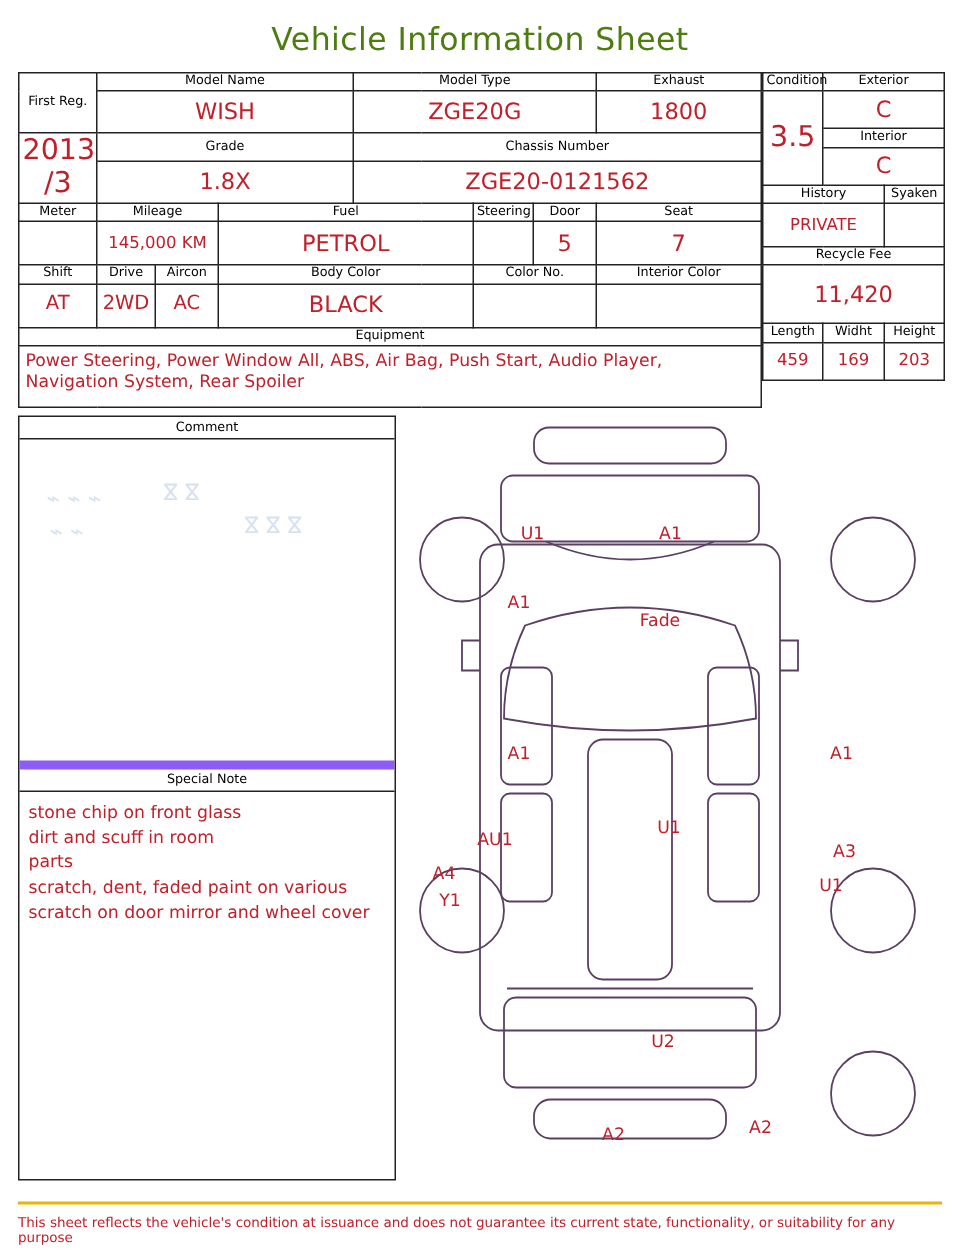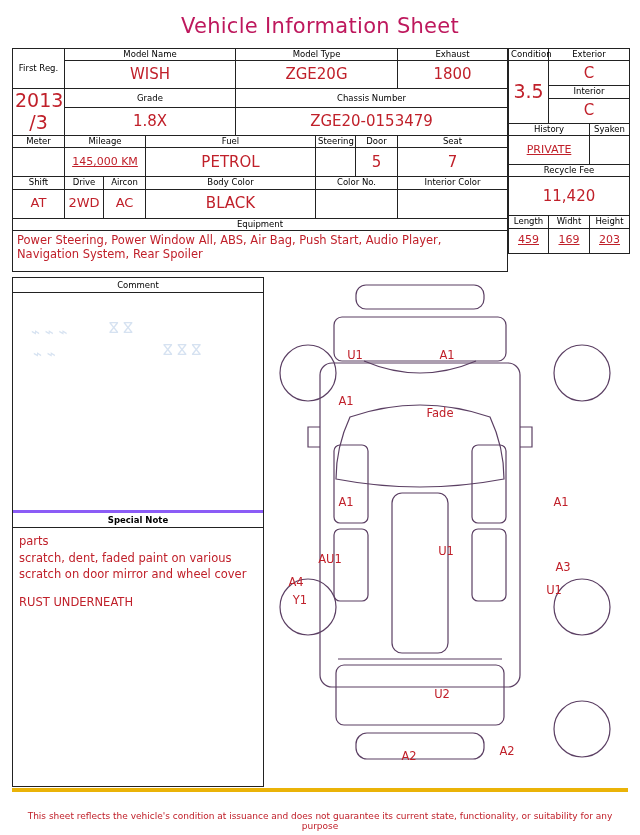--- a/index.html
+++ b/index.html
@@ -17,21 +17,21 @@
   }
   .sheet {
     position: relative;
     width: 640px;
     height: 835px;
   }
   .title {
     text-align: center;
     font-size: 21px;
     font-family: "DejaVu Sans", sans-serif;
-    color: #be185d;
+    color: #4d7c0f;
     padding-top: 14px;
     padding-bottom: 10px;
     letter-spacing: 0.3px;
   }
   
   table {
     border-collapse: collapse;
   }
   .lbl {
     font-size: 8.5px;
@@ -41,21 +41,21 @@
     line-height: 1.1;
   }
   .val {
     text-align: center;
     color: #c0202a;
     font-size: 15px;
     padding: 1px 2px;
     line-height: 1.15;
     white-space: nowrap;
   }
-  .val.small { font-size: 11px; text-decoration: underline; }
+  .val.small { font-size: 11px; }
   .val.tiny { font-size: 10px; }
   .val.big { font-size: 19px; }
   .val.mid { font-size: 13px; }
   td { border: 1px solid #222; }
 
   
   .top-wrap {
     display: flex;
     margin: 0 12px;
     align-items: stretch;
@@ -93,21 +93,21 @@
   .comment-head, .note-head {
     text-align: center;
     font-size: 8.5px;
     border-bottom: 1px solid #222;
     padding: 2px 0;
   }
   .comment-body {
     flex: 1 1 auto;
     position: relative;
   }
-  .note-head { border-top: 3px solid #8b5cf6; font-weight: bold; }
+  .note-head { border-top: 6px solid #8b5cf6; }
   .note-body {
     height: 248px;
     padding: 5px 6px;
     font-size: 11.5px;
     line-height: 1.45;
     color: #c0202a;
   }
   .note-body p { margin: 0; }
   .note-body .gap { height: 11px; }
 
@@ -117,25 +117,25 @@
     height: 510px;
     margin-left: 4px;
   }
   .diagram-col svg { display: block; }
 
   .footer {
     position: absolute;
     left: 12px;
     right: 12px;
     bottom: 4px;
-    border-top: 4px solid #eab308;
+    border-top: 2px solid #eab308;
     font-size: 9px;
     color: #c0202a;
-    text-align: center;
-    padding-top: 19px;
+    text-align: left;
+    padding-top: 8px;
   }
   
   .ghost {
     position: absolute;
     color: rgba(120,160,210,0.30);
     font-size: 15px;
     font-family: "DejaVu Sans", sans-serif;
     pointer-events: none;
     white-space: nowrap;
   }
@@ -183,21 +183,21 @@
         <tr>
           <td class="val big" rowspan="2" style="vertical-align:middle">
             <div>2013</div>
             <div>/3</div>
           </td>
           <td class="lbl" colspan="4">Grade</td>
           <td class="lbl" colspan="6">Chassis Number</td>
         </tr>
         <tr>
           <td class="val" colspan="4" style="height:25px">1.8X</td>
-          <td class="val" colspan="6">ZGE20-0153479</td>
+          <td class="val" colspan="6">ZGE20-0121562</td>
         </tr>
         <tr>
           <td class="lbl">Meter</td>
           <td class="lbl" colspan="2">Mileage</td>
           <td class="lbl" colspan="4">Fuel</td>
           <td class="lbl">Steering</td>
           <td class="lbl">Door</td>
           <td class="lbl" colspan="2">Seat</td>
         </tr>
         <tr>
@@ -289,25 +289,26 @@
     <div class="comment-col">
       <div class="comment-head">Comment</div>
       <div class="comment-body">
         <span class="ghost" style="left:18px; top:30px;">⌁ ⌁ ⌁</span>
         <span class="ghost" style="left:96px; top:26px;text-align:center;">ⴵ ⴵ</span>
         <span class="ghost" style="left:20px; top:52px;">⌁ ⌁</span>
         <span class="ghost" style="left:150px; top:48px;">ⴵ ⴵ ⴵ</span>
       </div>
       <div class="note-head">Special Note</div>
       <div class="note-body">
+        <p>stone chip on front glass</p>
+        <p>dirt and scuff in room</p>
         <p>parts</p>
         <p>scratch, dent, faded paint on various</p>
         <p>scratch on door mirror and wheel cover</p>
         <div class="gap"></div>
-        <p>RUST UNDERNEATH</p>
       </div>
     </div>
 
     <div class="diagram-col">
       <svg width="356" height="510" viewBox="0 0 356 510">
         <g class="car-line">
 
           <rect x="88" y="8" width="128" height="24" rx="10"></rect>
 
           <path d="M74 40 h156 a8 8 0 0 1 8 8 v28 a8 8 0 0 1 -8 8 h-156 a8 8 0 0 1 -8 -8 v-28 a8 8 0 0 1 8 -8 z"></path>

